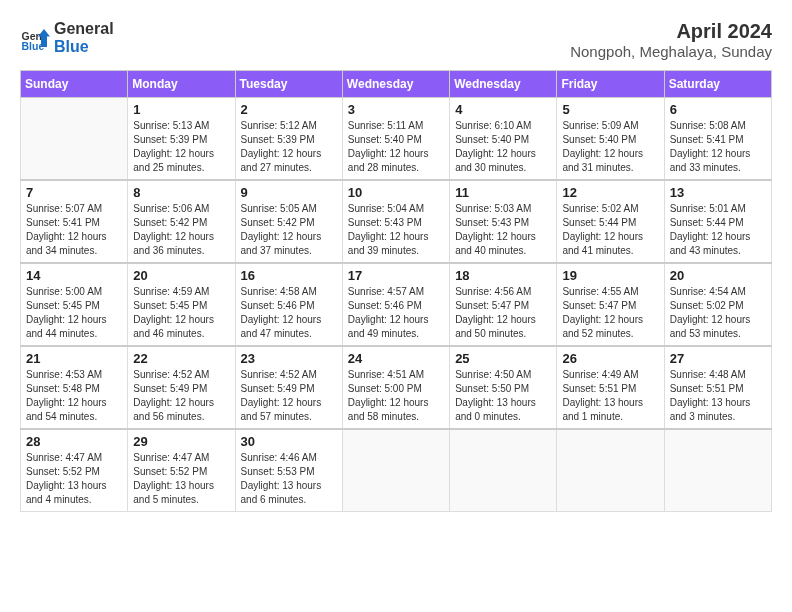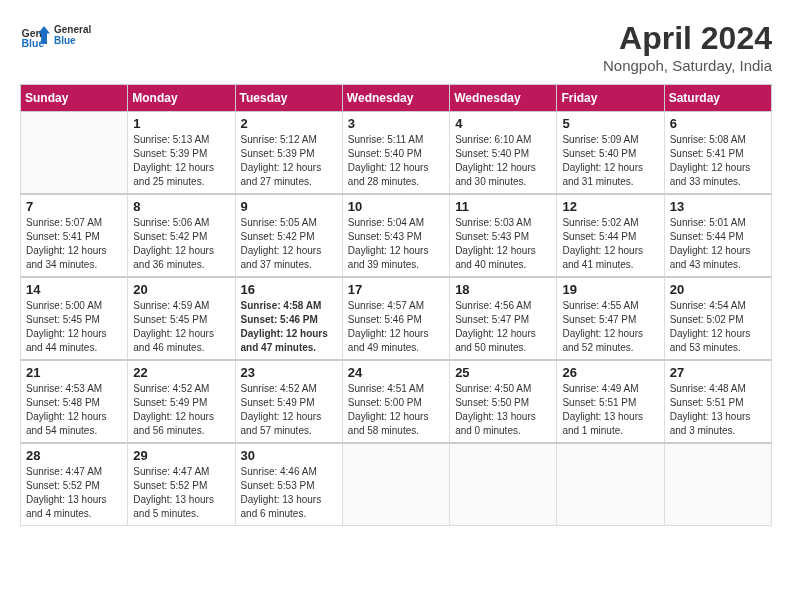--- a/index.html
+++ b/index.html
@@ -17,49 +17,49 @@
       margin-bottom: 10px;
     }
     .logo {
       display: flex;
       align-items: center;
       gap: 4px;
     }
     .logo-text {
       display: flex;
       flex-direction: column;
-      font-size: 10px;
+      font-size: 16px;
       font-weight: bold;
       line-height: 1.1;
     }
     .logo-text .general { color: #333; }
     .logo-text .blue { color: #1a6fc4; }
     .logo-icon {
       width: 30px;
       height: 30px;
     }
     .title-area {
       text-align: right;
     }
     .month-title {
-      font-size: 32px;
+      font-size: 20px;
       font-weight: bold;
       color: #333;
     }
     .location {
       font-size: 15px;
       color: #555;
     }
     .calendar {
       width: 100%;
       border-collapse: collapse;
       font-size: 11px;
     }
     .calendar th {
-      background: #be185d;
+      background: #8b5cf6;
       color: #fff;
       padding: 6px 4px;
       text-align: left;
       font-size: 12px;
       font-weight: bold;
       border: 1px solid #ccc;
     }
     .calendar td {
       border: 1px solid #ddd;
       vertical-align: top;
@@ -94,21 +94,21 @@
       <text x="2" y="36" font-size="14" font-weight="bold" fill="#1a6fc4">Blue</text>
       <polygon points="32,8 40,18 36,18 36,32 28,32 28,18 24,18" fill="#1a6fc4"></polygon>
     </svg>
     <div class="logo-text">
       <span class="general">General</span>
       <span class="blue">Blue</span>
     </div>
   </div>
   <div class="title-area">
     <div class="month-title">April 2024</div>
-    <div class="location">Nongpoh, Saturday, India</div>
+    <div class="location">Nongpoh, Meghalaya, Sunday</div>
   </div>
 </div>
 
 <table class="calendar">
   <thead>
     <tr>
     <th>Sunday</th>
         <th>Monday</th>
         <th>Tuesday</th>
         <th>Wednesday</th>
@@ -224,21 +224,21 @@
         </td>
         <td>
           <div class="day-number">20</div>
           <div class="day-info" style="white-space: pre-line;">Sunrise: 4:59 AM
 Sunset: 5:45 PM
 Daylight: 12 hours
 and 46 minutes.</div>
         </td>
         <td>
           <div class="day-number">16</div>
-          <div class="day-info" style="white-space: pre-line; font-weight: bold;">Sunrise: 4:58 AM
+          <div class="day-info" style="white-space: pre-line;">Sunrise: 4:58 AM
 Sunset: 5:46 PM
 Daylight: 12 hours
 and 47 minutes.</div>
         </td>
         <td>
           <div class="day-number">17</div>
           <div class="day-info" style="white-space: pre-line;">Sunrise: 4:57 AM
 Sunset: 5:46 PM
 Daylight: 12 hours
 and 49 minutes.</div>

